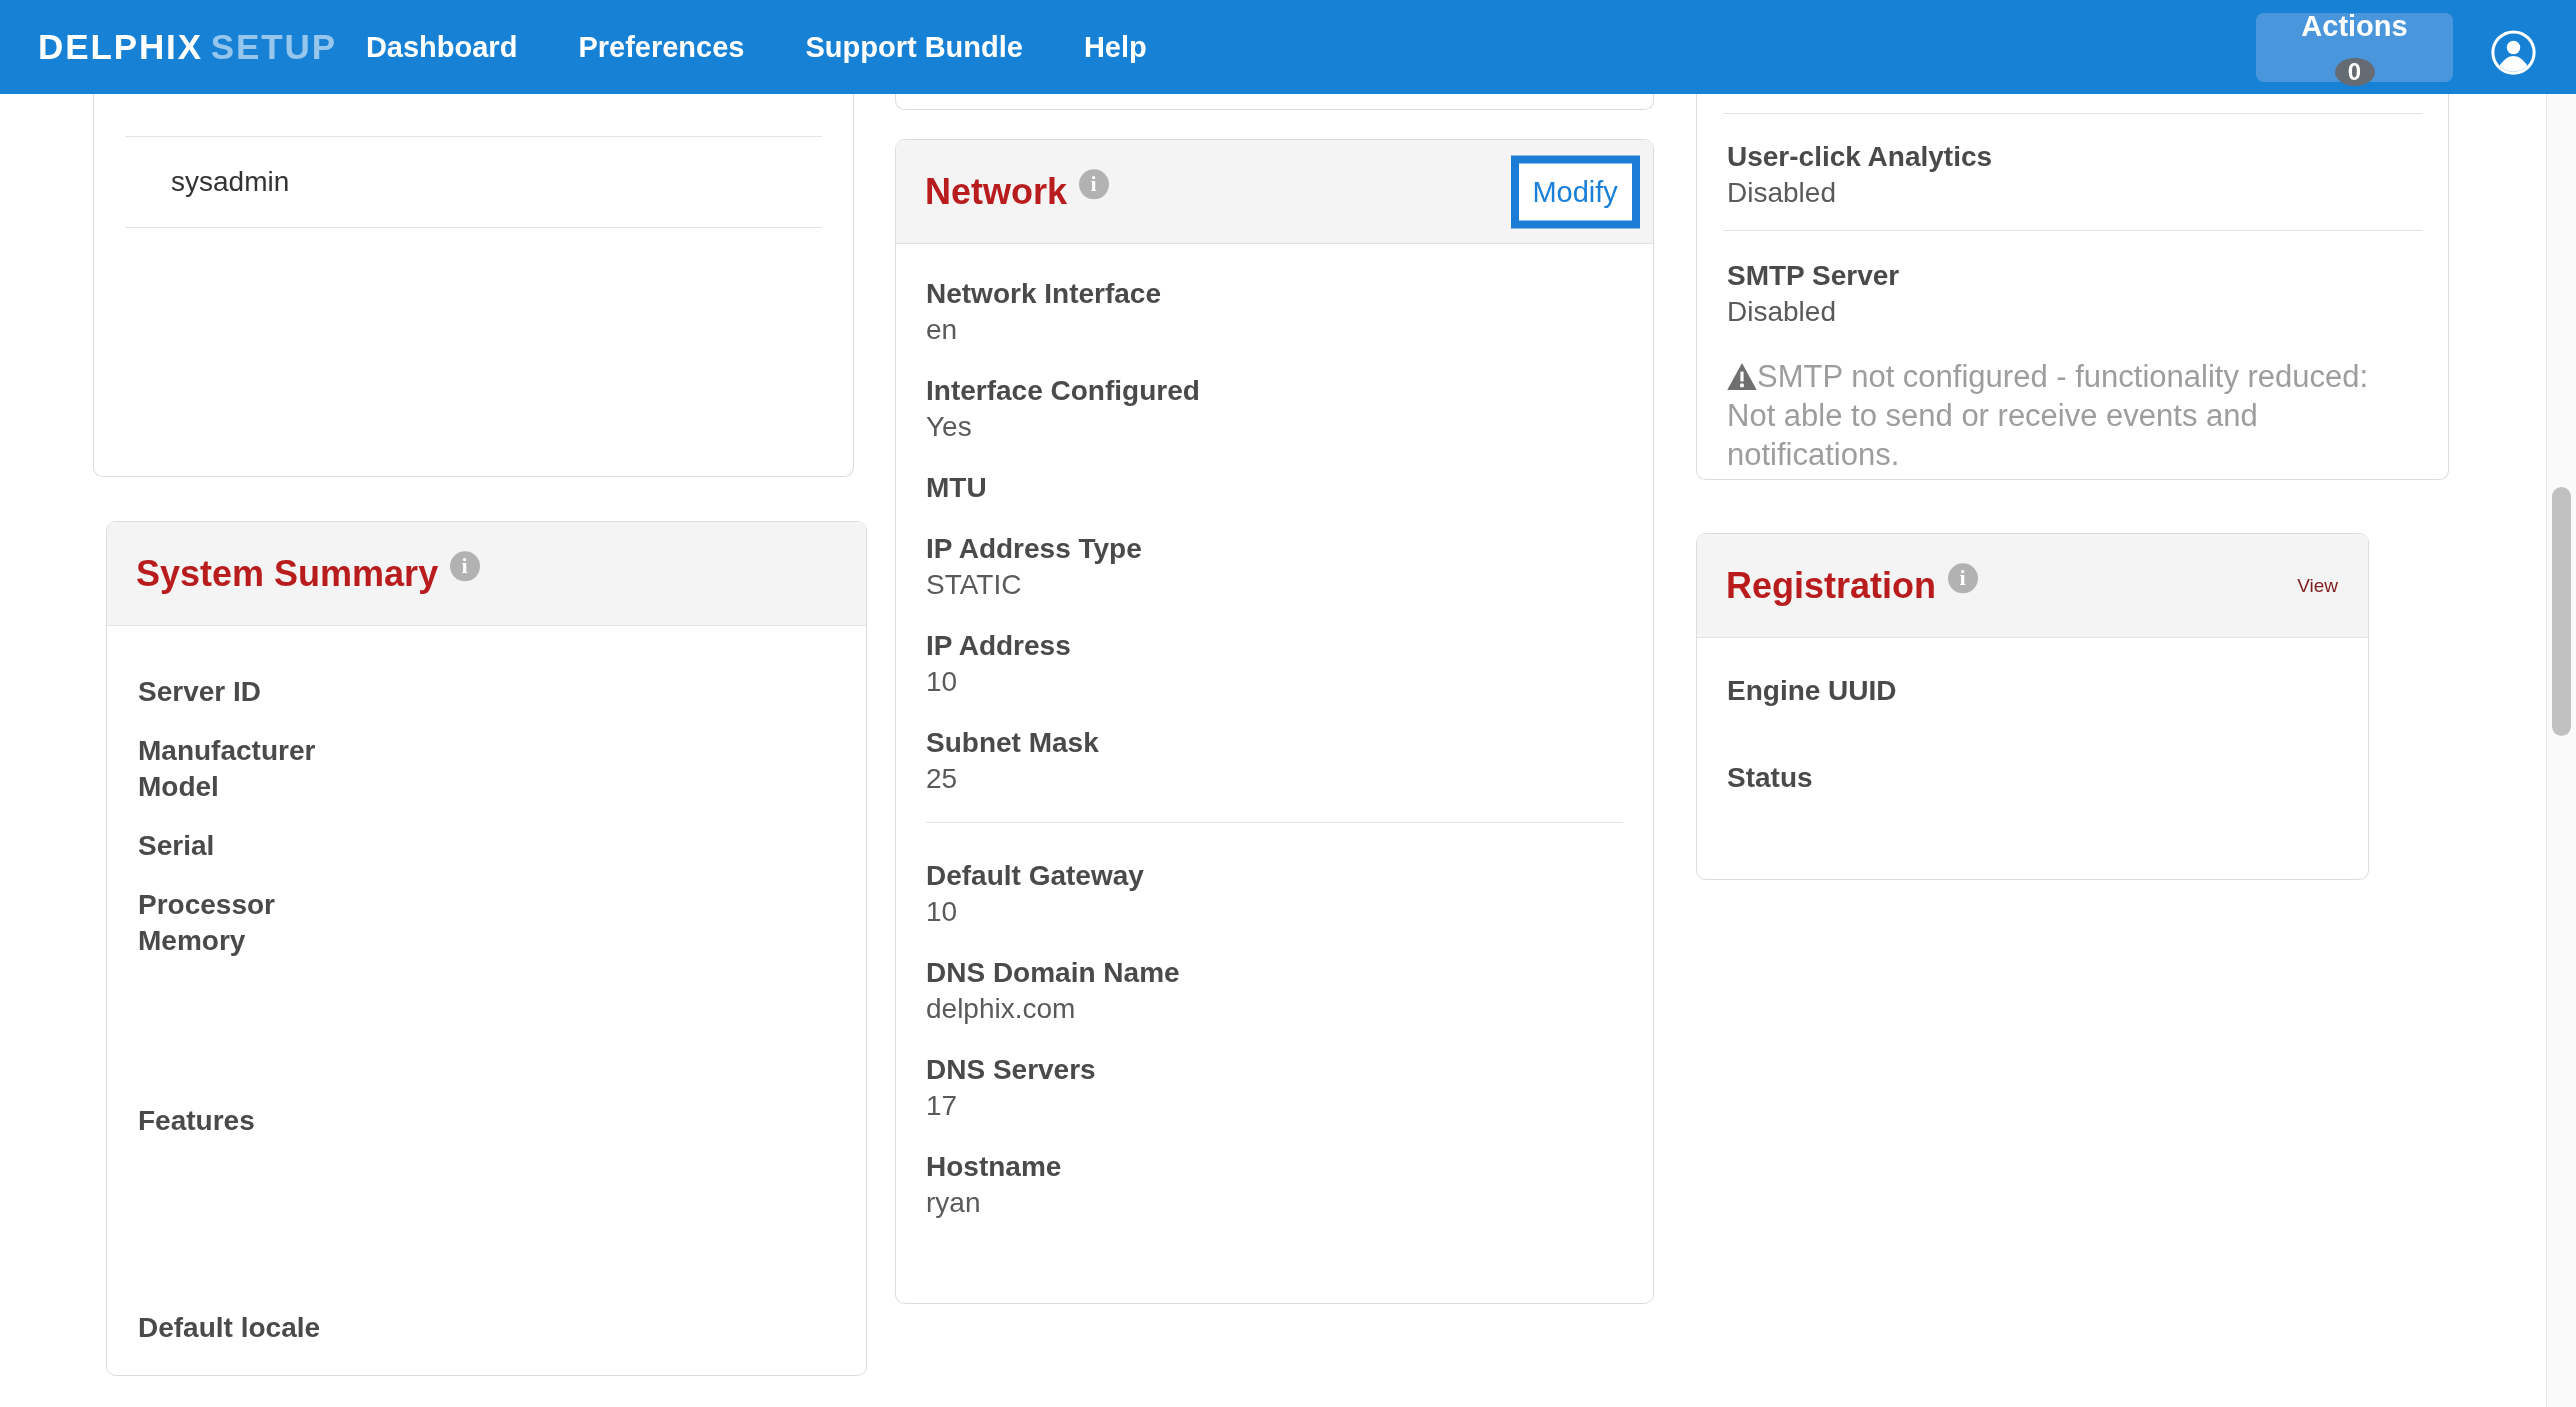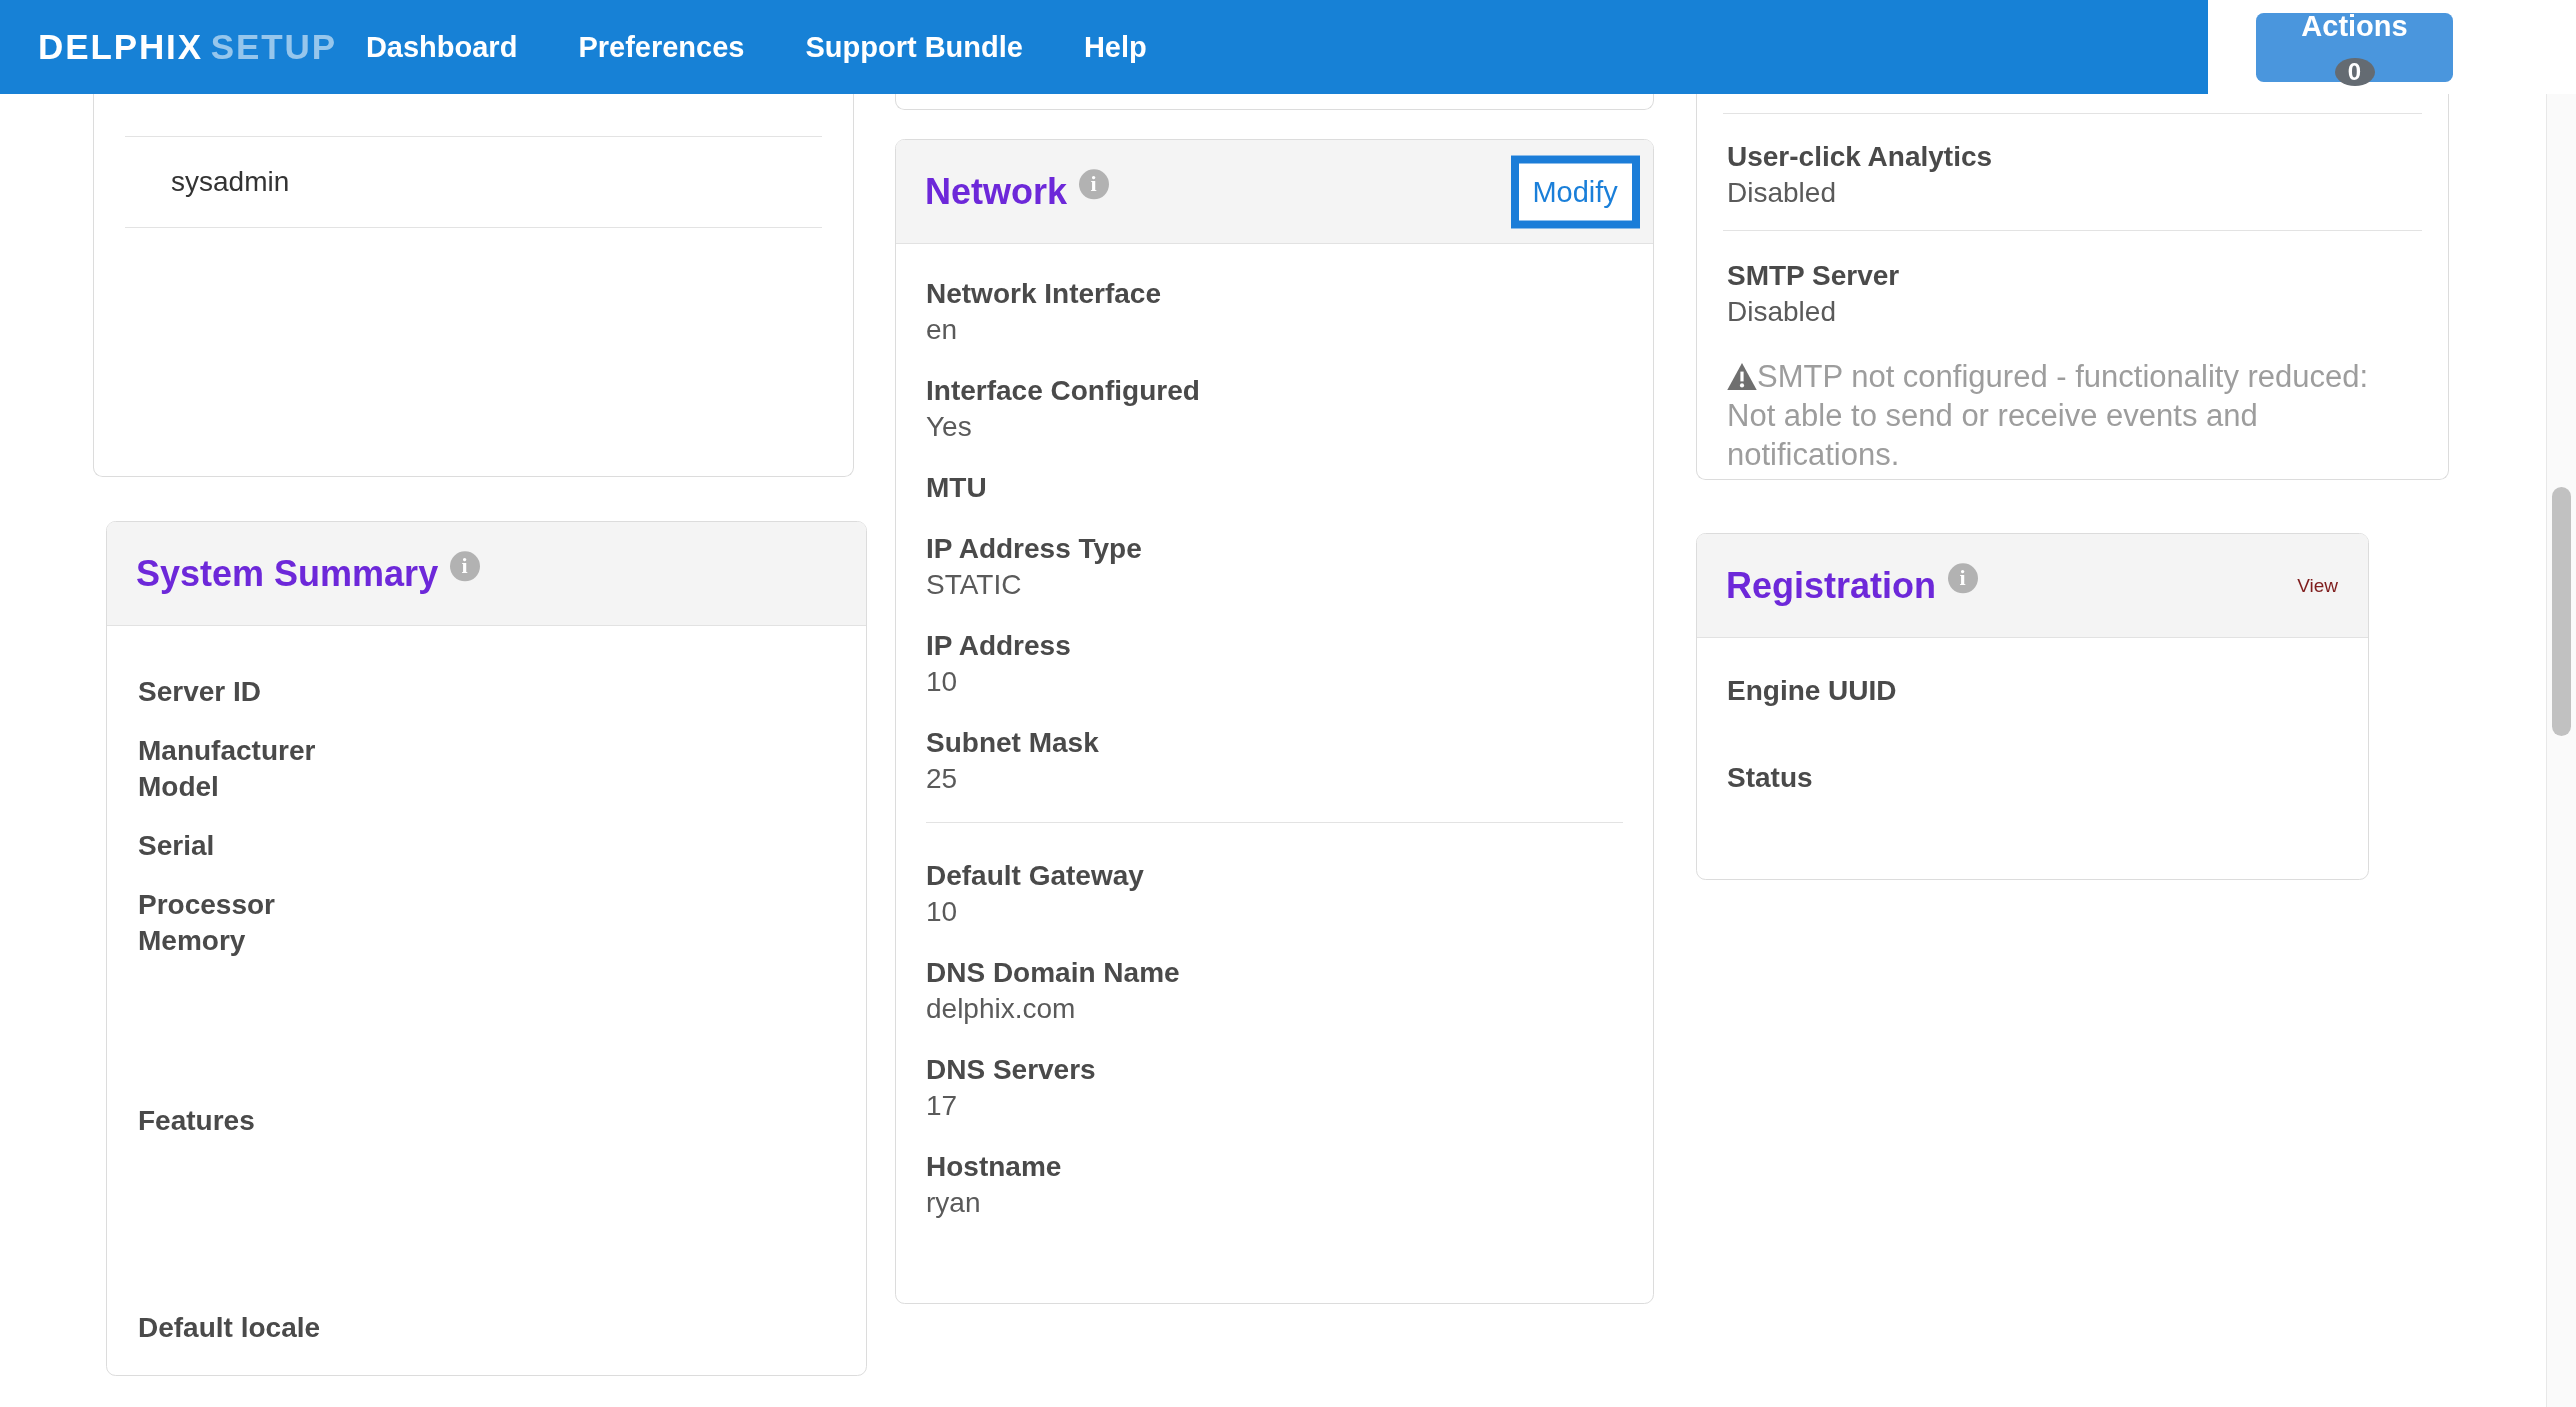--- a/index.html
+++ b/index.html
@@ -7,21 +7,21 @@
   body {
     width:2576px; height:1408px;
     position:relative; overflow:hidden;
     background:#ffffff;
     font-family:"Liberation Sans", sans-serif;
     color:#4a4a4a;
   }
 
   
   .navbar {
-    position:absolute; left:0; top:0; width:2208px; height:94px;
+    position:absolute; left:0; top:0; width:2576px; height:94px;
     background:#1781d6; z-index:10;
     display:flex; align-items:center;text-align:right;
   }
   .brand { margin-left:38px; font-size:35px; font-weight:700; letter-spacing:1.9px; color:#ffffff; white-space:nowrap; }
   .brand-secondary { color:rgba(255,255,255,0.55); margin-left:7.7px; font-weight:700; }
   .nav-links { display:flex; gap:61px; margin-left:29px; }
   .nav-link { color:#ffffff; font-size:29px; font-weight:700; cursor:pointer; white-space:nowrap; }
 
   .actions-btn {
     position:absolute; left:2256px; top:13.4px; width:197px; height:69px;
@@ -42,21 +42,21 @@
   .card {
     position:absolute; background:#ffffff;
     border:1.9px solid #dcdcdc; border-radius:9.6px;
   }
   .cut-top { border-top:none; border-top-left-radius:0; border-top-right-radius:0; }
   .card-header {
     height:104px; background:#f4f4f4; border-bottom:1.9px solid #e2e2e2;
     border-radius:7.7px 7.7px 0 0;
     display:flex; align-items:center; padding:0 29px; position:relative;
   }
-  .card-title { font-size:36px; font-weight:700; color:#6d28d9; }
+  .card-title { font-size:36px; font-weight:700; color:#b91c1c; }
   .info-icon {
     display:inline-block; width:30px; height:30px; border-radius:50%;
     background:#b2b2b2; color:#ffffff; text-align:center;
     font:700 22px/30px "Liberation Serif", serif;
     margin-left:11.5px; transform:translateY(-7.7px); cursor:pointer;
   }
   .lbl { font-size:28px; font-weight:700; color:#4a4a4a; line-height:36px; }
   .val { font-size:28px; font-weight:400; color:#5a5a5a; line-height:36px; min-height:36px; }
   .divider { border-top:1.9px solid #e3e3e3; height:0; }
 

